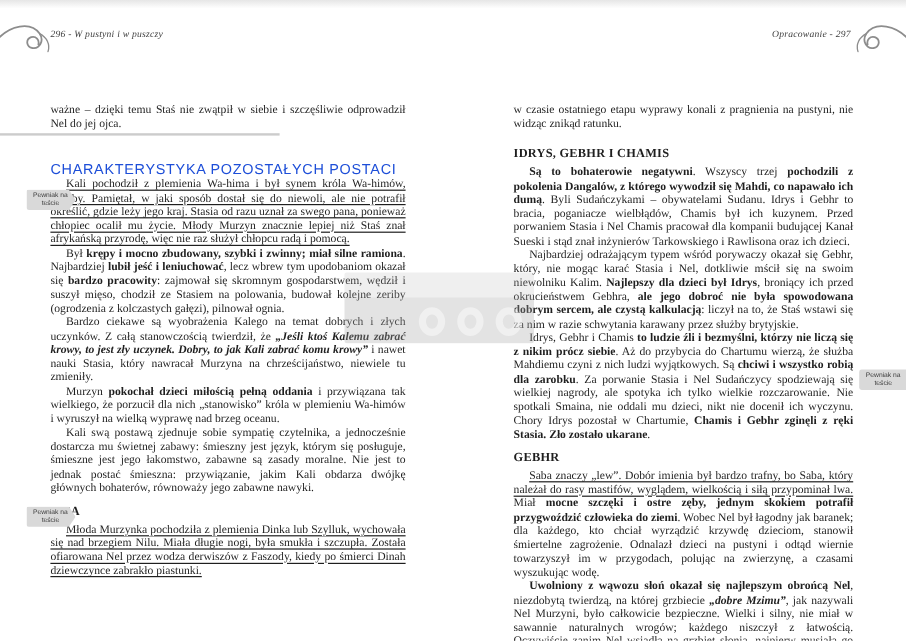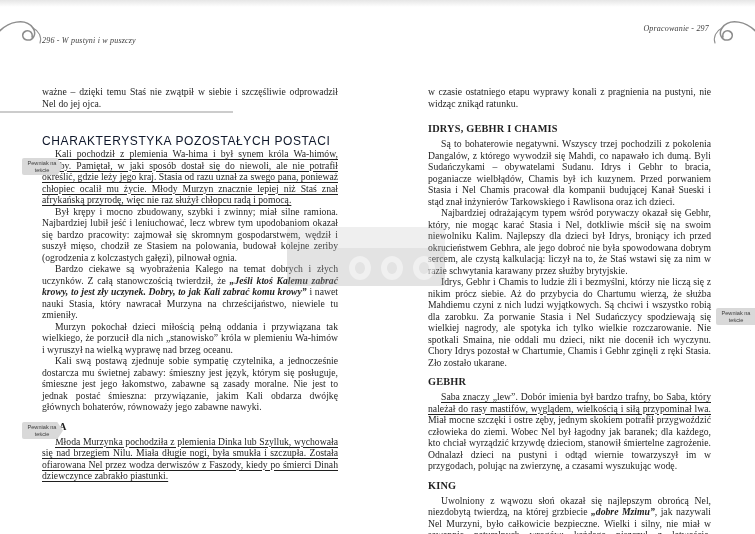--- a/index.html
+++ b/index.html
@@ -12,45 +12,45 @@
     position:absolute; left:0; top:0; width:755px; height:7px;
     background:linear-gradient(#e6e6e6,#ffffff); 
   }
   .flourish { position:absolute; top:14px; }
   .fl-left { left:-4px; }
   .fl-right { right:-4px; transform:scaleX(-1); }
   .running-head {
     position:absolute; top:24px; font-size:8px; font-style:italic; color:#3d3d3d;
     letter-spacing:0.2px;
   }
-  .running-head.left { left:42px;margin-top:12px; }
+  .running-head.left { left:42px; }
   .running-head.right { right:46px; }
   .col {
     position:absolute; top:46px; font-size:9.7px; line-height:11.5px;
     text-align:justify;
   }
   .col-left { left:42px; width:296px; }
   .col-right { left:428px; width:283px; }
   .col p { margin:0; text-indent:13px; }
   .col p.noind { text-indent:0;margin-top:40px; }
   .section-title {
     margin-top:26px; font-family:"Liberation Sans","DejaVu Sans",sans-serif;
-    font-size:12px; line-height:13px; color:#0f172a; letter-spacing:0.6px;
+    font-size:12px; line-height:13px; color:#1d4ed8; letter-spacing:0.6px;
     font-weight:400;
   }
   .rule {
     position:absolute; left:0; top:111px; width:233px; height:2px;
     background:#cccccc;
   }
   h3 {
     margin:22px 0 3px 0; font-size:10.3px; line-height:12px; font-weight:bold;
     letter-spacing:0.2px;
   }
   h3.tight { margin-top:8px; }
-  .b { font-weight:normal; }
+  .b { font-weight:bold; }
   .i { font-style:italic;font-weight:bold; }
   .u { text-decoration:underline; text-decoration-thickness:0.8px; text-underline-offset:1.5px; }
   .badge {
     position:absolute; width:34px; padding:2px 4px 2px 3px; background:#d9d9d9;
     color:#3c3c3c; font-family:"Liberation Sans","DejaVu Sans",sans-serif;
     font-size:5.6px; line-height:6.6px; text-align:center; border-radius:2px;
     z-index:6;
   }
   .badge.arrow { clip-path:polygon(0 0, 86% 0, 100% 50%, 86% 100%, 0 100%); }
   .badge.b1 { left:22px; top:158px; }
@@ -105,21 +105,20 @@
 </div>
 
 <div class="col col-right">
   <p class="noind"><span>w czasie ostatniego etapu wyprawy konali z pragnienia na pustyni, nie widząc znikąd ratunku.</span></p>
   <h3 class="tight" style="margin-top:14px">IDRYS, GEBHR I CHAMIS</h3>
   <p><span class="b">Są to bohaterowie negatywni</span><span>. Wszyscy trzej </span><span class="b">pochodzili z pokolenia Dangalów, z którego wywodził się Mahdi, co napawało ich dumą</span><span>. Byli Sudańczykami – obywatelami Sudanu. Idrys i Gebhr to bracia, poganiacze wielbłądów, Chamis był ich kuzynem. Przed porwaniem Stasia i Nel Chamis pracował dla kompanii budującej Kanał Sueski i stąd znał inżynierów Tarkowskiego i Rawlisona oraz ich dzieci.</span></p>
   <p><span>Najbardziej odrażającym typem wśród porywaczy okazał się Gebhr, który, nie mogąc karać Stasia i Nel, dotkliwie mścił się na swoim niewolniku Kalim. </span><span class="b">Najlepszy dla dzieci był Idrys</span><span>, broniący ich przed okrucieństwem Gebhra, </span><span class="b">ale jego dobroć nie była spowodowana dobrym sercem, ale czystą kalkulacją</span><span>: liczył na to, że Staś wstawi się za nim w razie schwytania karawany przez służby brytyjskie.</span></p>
   <p><span>Idrys, Gebhr i Chamis </span><span class="b">to ludzie źli i bezmyślni, którzy nie liczą się z nikim prócz siebie</span><span>. Aż do przybycia do Chartumu wierzą, że służba Mahdiemu czyni z nich ludzi wyjątkowych. Są </span><span class="b">chciwi i wszystko robią dla zarobku</span><span>. Za porwanie Stasia i Nel Sudańczycy spodziewają się wielkiej nagrody, ale spotyka ich tylko wielkie rozczarowanie. Nie spotkali Smaina, nie oddali mu dzieci, nikt nie docenił ich wyczynu. Chory Idrys pozostał w Chartumie, </span><span class="b">Chamis i Gebhr zginęli z ręki Stasia. Zło zostało ukarane</span><span>.</span></p>
   <h3 class="tight">GEBHR</h3>
   <p><span class="u">Saba znaczy „lew”. Dobór imienia był bardzo trafny, bo Saba, który należał do rasy mastifów, wyglądem, wielkością i siłą przypominał lwa.</span><span> Miał </span><span class="b">mocne szczęki i ostre zęby, jednym skokiem potrafił przygwoździć człowieka do ziemi</span><span>. Wobec Nel był łagodny jak baranek; dla każdego, kto chciał wyrządzić krzywdę dzieciom, stanowił śmiertelne zagrożenie. Odnalazł dzieci na pustyni i odtąd wiernie towarzyszył im w przygodach, polując na zwierzynę, a czasami wyszukując wodę.</span></p>
-  <h3 class="tight">KING</h3>
   <p><span class="b">Uwolniony z wąwozu słoń okazał się najlepszym obrońcą Nel</span><span>, niezdobytą twierdzą, na której grzbiecie </span><span class="i">„dobre Mzimu”</span><span>, jak nazywali Nel Murzyni, było całkowicie bezpieczne. Wielki i silny, nie miał w sawannie naturalnych wrogów; każdego niszczył z łatwością. Oczywiście zanim Nel wsiadła na grzbiet słonia, najpierw musiała go oswoić.</span></p>
 
 </div>
 
 <div class="badge arrow b1">Pewniak na teście</div>
 <div class="badge arrow b2">Pewniak na teście</div>
 <div class="badge b3">Pewniak na teście</div>
 
 <div class="watermark">
   <div class="inner"></div>

